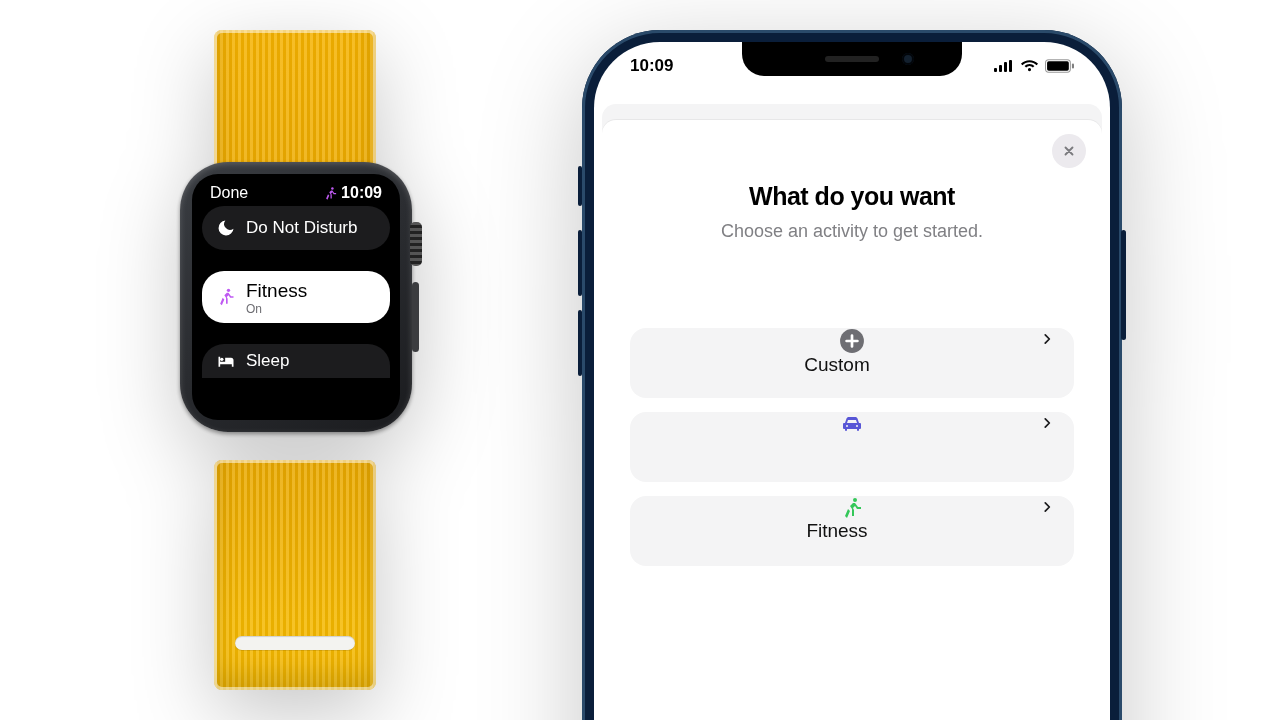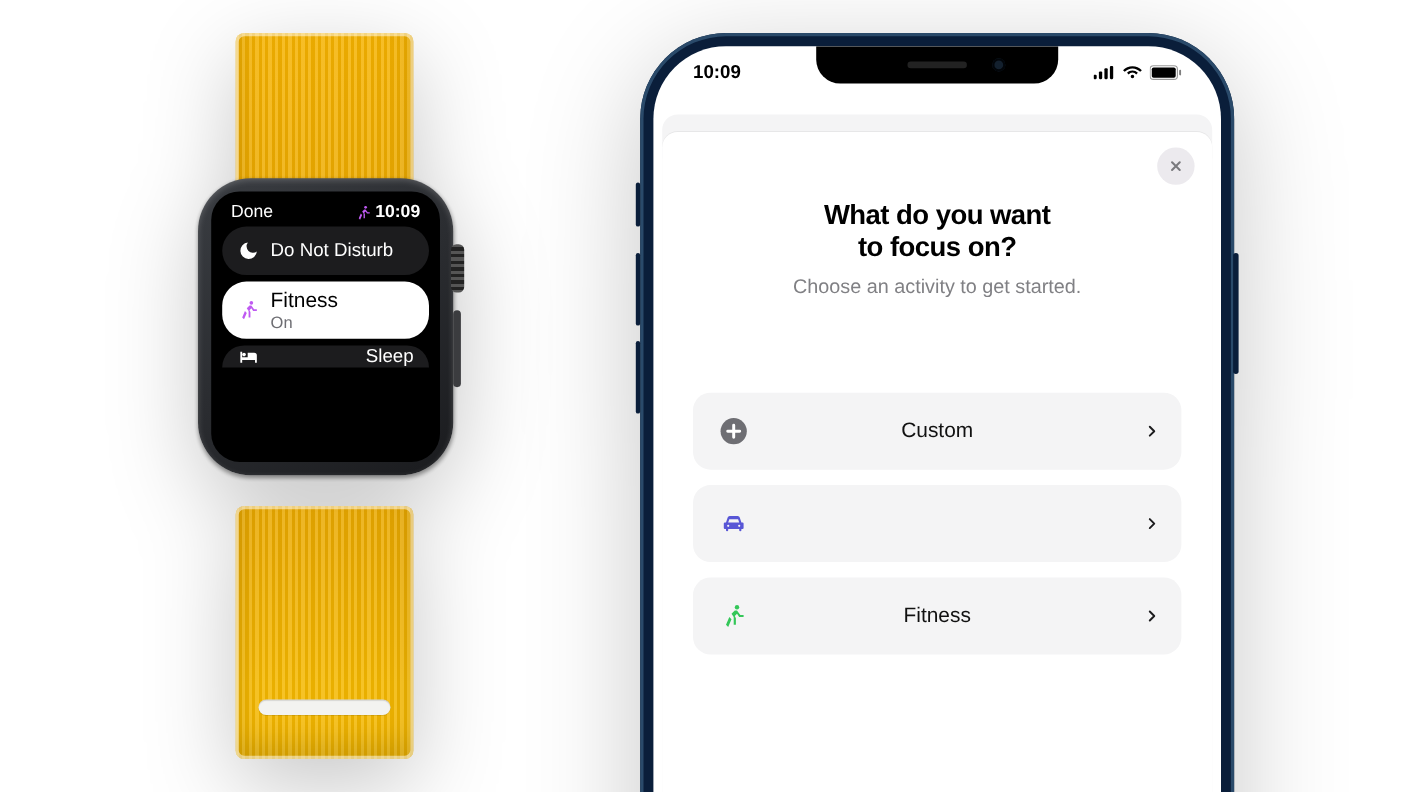--- a/index.html
+++ b/index.html
@@ -61,32 +61,32 @@
   .screen {
     position:absolute; inset:12px; background:#000; border-radius:26px;
     padding: 10px 10px; color:#fff; display:flex; flex-direction:column;
   }
   .w-status {
     display:flex; justify-content:space-between; align-items:center;
     font-size:16px; font-weight:500; padding:0 8px 4px;
   }
   .w-status .right { display:flex; align-items:center; gap:3px; font-weight:600; }
   .w-status svg { width:15px; height:15px; }
-  .w-list { display:flex; flex-direction:column; gap:6px; flex:1; }
+  .w-list { display:flex; flex-direction:column; gap:21px; flex:1; }
   .w-item {
     display:flex; align-items:center; gap:10px;
     background:#1c1c1e; border-radius:22px; padding:7px 14px; height:44px;
     font-size:17px; font-weight:500;
     overflow:hidden;
   }
   .w-item.sel { background:#fff; color:#000; height:52px; }
-  .w-item .sub { font-size:15px; color:#8e8e93; display:block; line-height:1; margin-top:1px; }
+  .w-item .sub { font-size:12px; color:#8e8e93; display:block; line-height:1; margin-top:1px; }
   .w-item svg { width:20px; height:20px; flex:none; }
   .w-item.sel .sub { color:#6e6e73; }
-  .w-item.cut { height:20px; border-bottom-left-radius:0; border-bottom-right-radius:0;justify-content:space-between;}
+  .w-item.cut { height:34px; border-bottom-left-radius:0; border-bottom-right-radius:0;}
 
   
   .phone-wrap {
     position: absolute;
     left: 582px; top: 30px;
     width: 540px; height: 1080px;
     filter: drop-shadow(0 24px 50px rgba(0,0,0,.22));
   }
   .phone-body {
     position:absolute; inset:0;
@@ -140,20 +140,21 @@
   }
   .subtitle {
     text-align:center; color:#808084; font-size:18px; font-weight:400; margin-bottom:86px;
   }
   .options { display:flex; flex-direction:column; gap:14px; padding:0 4px; }
   .opt {
     background:#f4f4f5; height:70px; border-radius:16px;
     display:flex; align-items:center; padding:0 22px;
     font-size:19px; font-weight:500; color:#111;
     position:relative;
+    flex-direction:column;
   }
   .opt .oicon { width:30px; display:flex; justify-content:center; }
   .opt .olabel { flex:1; text-align:center; padding-right:30px;}
   .opt .chev { position:absolute; right:20px; }
   .opt svg { display:block; }
 </style>
 </head>
 <body>
 
 <svg width="0" height="0" style="position:absolute">
@@ -278,21 +279,20 @@
 
     <div class="sheet-back"></div>
     <div class="sheet">
       <div class="close">
         <svg>
             <use href="#x"></use>
           </svg>
       </div>
       <h1 class="title">
         <span>What do you want</span><br>
-        <span>to focus on?</span>
       </h1>
       <div class="subtitle">Choose an activity to get started.</div>
 
       <div class="options">
         <div class="opt">
           <span class="oicon">
               <svg width="26" height="26">
                 <use href="#plus"></use>
               </svg>
             </span>

